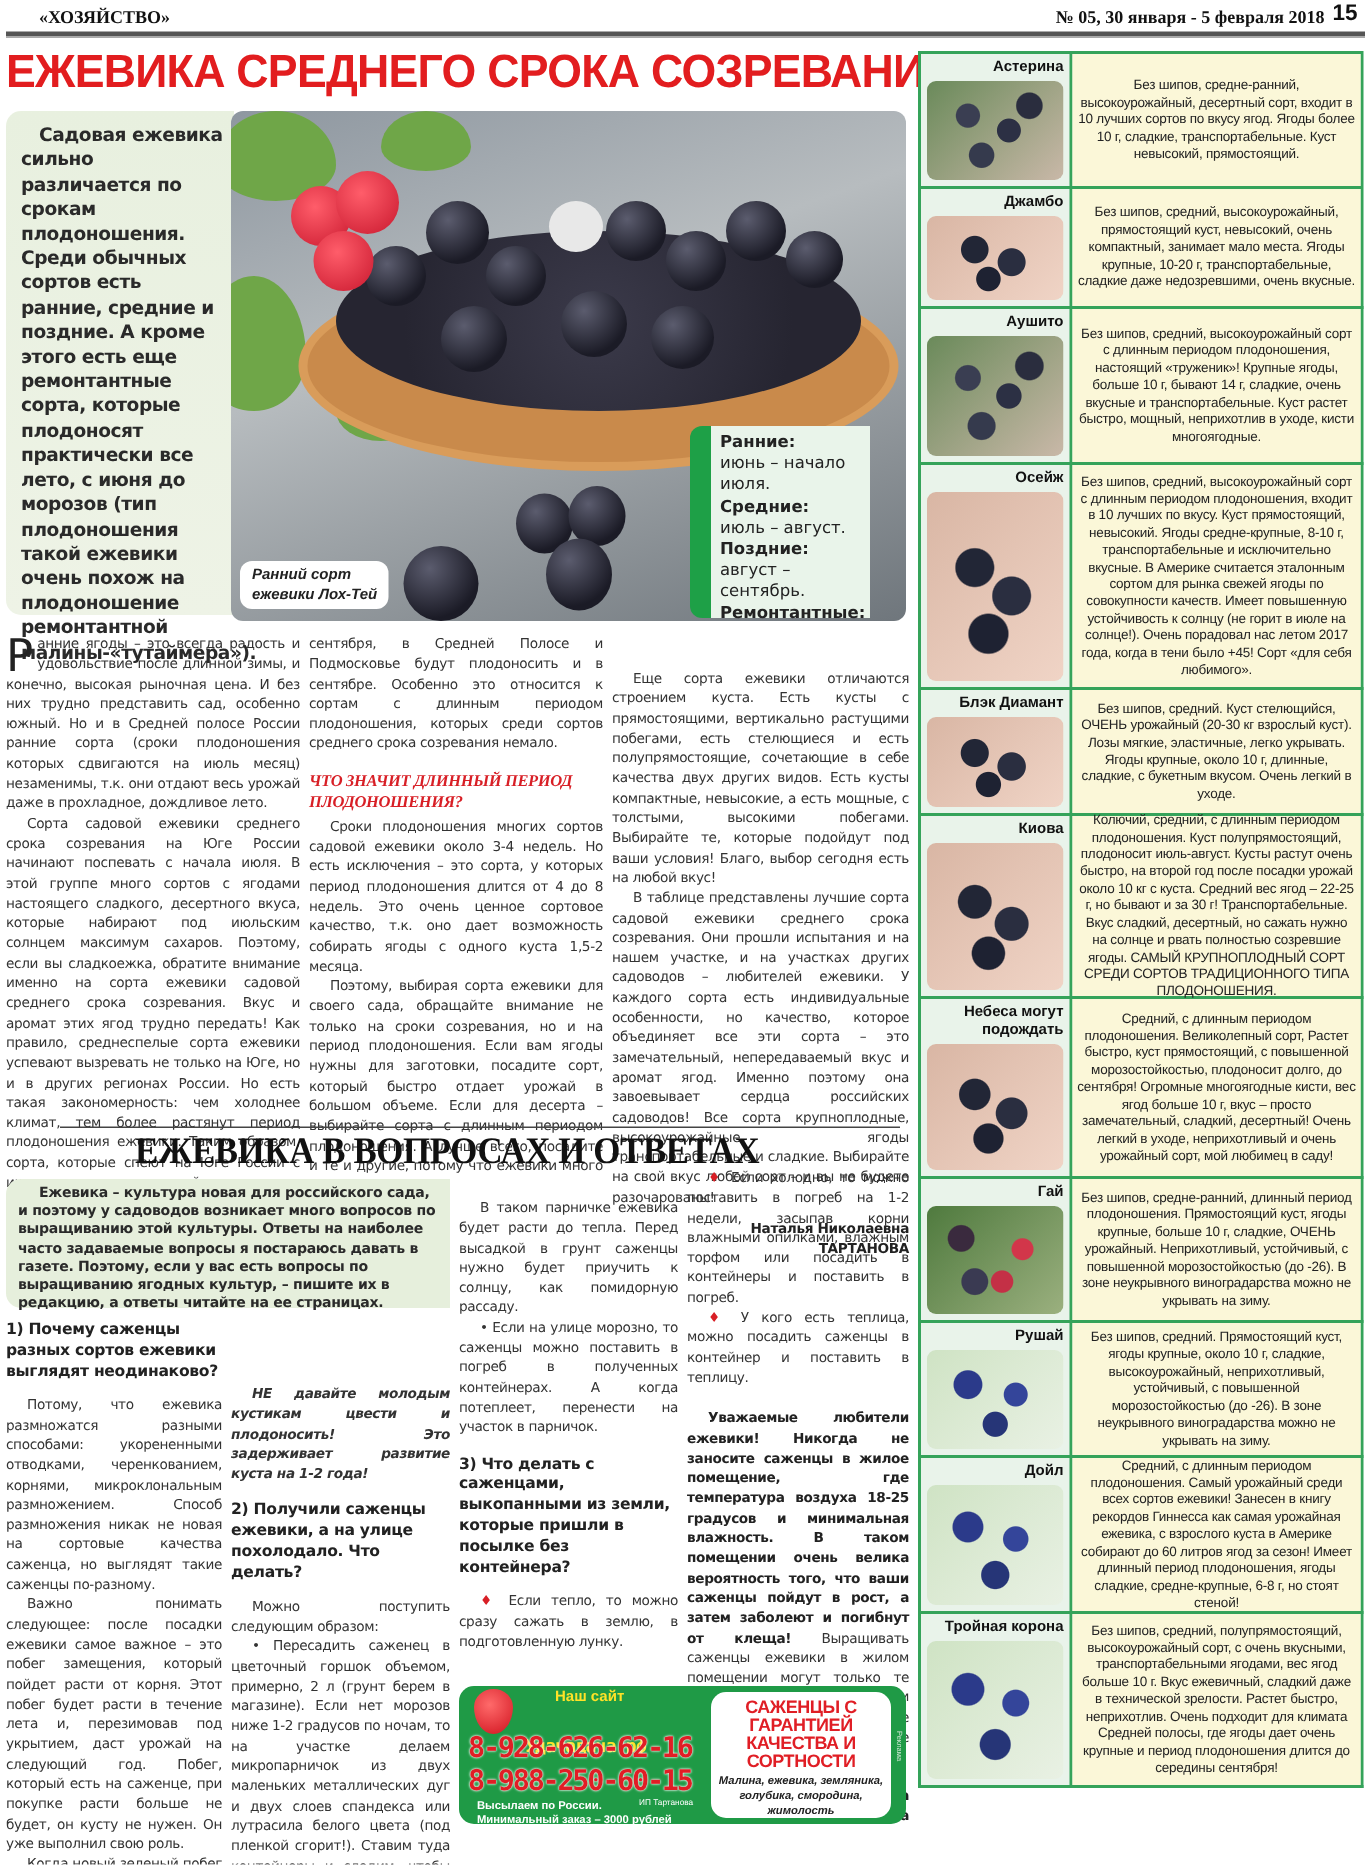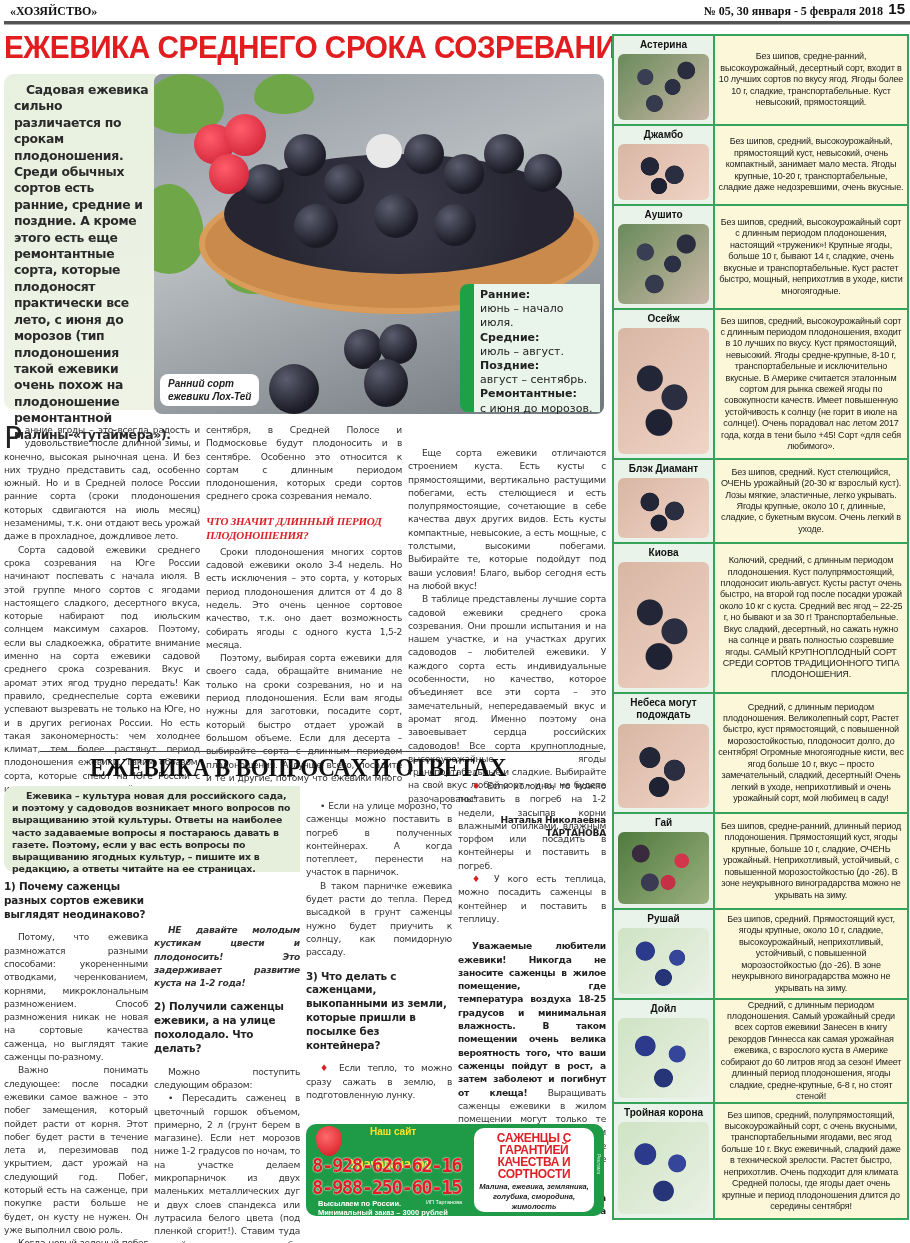--- a/index.html
+++ b/index.html
@@ -1,38 +1,38 @@
 <!DOCTYPE html>
 <html><head>
 <meta charset="utf-8">
 <style>
   * { box-sizing: border-box; margin: 0; padding: 0; }
   html, body { width: 910px; height: 1243px; background: #fff; overflow: hidden; }
   body { position: relative; font-family: "Liberation Sans", sans-serif; color: #222; }
 
   .masthead { position: absolute; left: 10px; top: 2px; width: 895px; height: 18px; font-family: "Liberation Serif", serif; font-size: 12px; font-weight: bold; color: #111; }
-  .masthead .pub { position: absolute; left: 0; top: 2px; font-family: Liberation Serif, serif; }
+  .masthead .pub { position: absolute; left: 16px; top: 2px; font-family: Liberation Serif, serif; }
   .masthead .issue { position: absolute; right: 22px; top: 2px; }
   .masthead .page { position: absolute; right: 0; top: -2px; font-size: 15px; font-family: "Liberation Sans", sans-serif; font-weight: bold; }
   .masthead-rule { position: absolute; left: 4px; top: 21px; width: 906px; height: 4px; background: #555; border-bottom: 1px solid #aaa; }
 
   .main-title { position: absolute; left: 4px; top: 30px; width: 604px; font-family: "Liberation Sans", sans-serif; font-weight: bold; font-size: 31px; letter-spacing: -0.5px; color: #e21d1f; transform: scaleX(0.96); transform-origin: left; white-space: nowrap; line-height: 36px; }
 
   .lead-box { position: absolute; left: 4px; top: 74px; width: 152px; height: 336px; background: linear-gradient(180deg, #e8f0df 0%, #eef3e6 100%); border-radius: 10px 0 0 10px; padding: 8px 4px 4px 10px; font-family: "DejaVu Sans", sans-serif; font-weight: bold; font-size: 12.4px; line-height: 16.4px; color: #2a2a2a; }
   .lead-box p { text-indent: 12px; letter-spacing: -0.3px; }
 
   .photo { position: absolute; left: 154px; top: 74px; width: 450px; height: 340px; border-radius: 8px; overflow: hidden; background: linear-gradient(160deg, #8e97a0 0%, #b7bcbf 40%, #6f767c 100%); }
   .photo .leaf { position: absolute; background: #6fa648; border-radius: 50% 50% 50% 50% / 60% 60% 40% 40%; }
   .photo .basket { position: absolute; left: 45px; top: 100px; width: 400px; height: 140px; border-radius: 50%; background: #c98a4b; border: 6px solid #d99c5a; }
   .photo .basket-in { position: absolute; left: 70px; top: 80px; width: 350px; height: 120px; border-radius: 50%; background: radial-gradient(circle, #3b3a4a 0%, #262531 70%); }
   .photo .rasp { position: absolute; border-radius: 50%; background: radial-gradient(circle at 40% 35%, #ff5d6a, #c9182e); }
   .photo .berry { position: absolute; border-radius: 50%; background: radial-gradient(circle at 35% 30%, #5b5c6e, #1b1b26 70%); }
   .photo .tag { position: absolute; left: 212px; top: 60px; width: 36px; height: 34px; border-radius: 50%; background: #e8e8e8; }
   .caption { position: absolute; left: 6px; top: 300px; background: #fff; border-radius: 8px; padding: 3px 8px; font-style: italic; font-weight: bold; font-size: 10px; line-height: 13px; color: #222; }
-  .seasons { position: absolute; left: 306px; top: 210px; width: 140px; height: 128px; background: #e9f4ea; border-left: 14px solid #1ea047; border-radius: 8px 0 0 8px; padding: 4px 6px; font-family: "DejaVu Sans", sans-serif; font-size: 11px; line-height: 14.2px; color: #222; }
+  .seasons { position: absolute; left: 306px; top: 210px; width: 120px; height: 128px; background: #e9f4ea; border-left: 14px solid #1ea047; border-radius: 8px 0 0 8px; padding: 4px 6px; font-family: "DejaVu Sans", sans-serif; font-size: 11px; line-height: 14.2px; color: #222; }
   .seasons b { font-weight: bold; display: block; }
 
   .col { position: absolute; font-family: "DejaVu Sans", sans-serif; font-size: 9.1px; line-height: 13.3px; color: #333; text-align: justify; letter-spacing: -0.25px; }
   .col p { text-indent: 14px; }
   .col p.noindent { text-indent: 0; }
   .dropcap { float: left; font-size: 30px; line-height: 24px; margin: 2px 3px 0 0; font-family: "DejaVu Sans", sans-serif; color: #222; }
   .sub-h { font-family: Liberation Serif, serif; font-style: italic; font-weight: bold; color: #d81f26; font-size: 11px; line-height: 14px; text-align: left; margin: 10px 0 4px; }
   .sign { text-align: right; font-weight: bold; color: #222; margin-top: 8px; }
 
   .rule { position: absolute; height: 2px; background: #444; }
@@ -54,21 +54,21 @@
   .ad .ship { position: absolute; left: 12px; top: 75px; font-size: 7.5px; font-weight: bold; color: #fff; line-height: 9px; }
   .ad .ip { position: absolute; left: 120px; top: 75px; font-size: 5.5px; color: #fff; }
   .ad .right { position: absolute; left: 168px; top: 4px; width: 120px; height: 84px; background: #fff; border-radius: 10px; text-align: center; }
   .ad .right .head { font-size: 12px; font-weight: bold; color: #e01e25; line-height: 12px; margin-top: 4px; letter-spacing: -0.3px; }
   .ad .right .list { font-size: 7.5px; font-style: italic; font-weight: bold; color: #222; line-height: 10px; margin-top: 2px; }
   .ad .side { position: absolute; right: 2px; top: 30px; font-size: 5px; color: #cfe8d4; writing-mode: vertical-rl; }
 
   .varieties { position: absolute; left: 612px; top: 34px; width: 297px; border-collapse: collapse; }
   .variety { display: flex; border: 2px solid #35a35a; border-top: none; }
   .variety:first-child { border-top: 2px solid #35a35a; }
-  .variety .name-cell { width: 101px; background: #e9f3ea; border-right: 2px solid #35a35a; padding: 2px 4px 4px; text-align: center; display: flex; flex-direction: column; }
+  .variety .name-cell { width: 101px; background: #e9f3ea; border-right: 2px solid #35a35a; padding: 2px 4px 4px; text-align: right; display: flex; flex-direction: column; }
   .variety .name { font-size: 10px; font-weight: bold; color: #111; line-height: 12px; margin: 1px 0 3px; }
   .variety .thumb { flex: 1; border-radius: 6px; background: radial-gradient(circle at 30% 35%, #3a3e52 0 10%, transparent 11%), radial-gradient(circle at 60% 50%, #2c3044 0 12%, transparent 13%), radial-gradient(circle at 40% 75%, #353a4d 0 11%, transparent 12%), radial-gradient(circle at 75% 25%, #2a2d3e 0 10%, transparent 11%), linear-gradient(135deg, #6a8a5a, #c9b8a8); }
   .variety .thumb.hand { background: radial-gradient(circle at 35% 40%, #222636 0 13%, transparent 14%), radial-gradient(circle at 62% 55%, #2a2e40 0 14%, transparent 15%), radial-gradient(circle at 45% 75%, #1e2232 0 12%, transparent 13%), linear-gradient(135deg, #d9b6a4, #f0d4c6); }
   .variety .thumb.red { background: radial-gradient(circle at 25% 30%, #3a2a3e 0 10%, transparent 11%), radial-gradient(circle at 70% 40%, #d2364a 0 9%, transparent 10%), radial-gradient(circle at 55% 70%, #c43046 0 10%, transparent 11%), radial-gradient(circle at 35% 70%, #3a3a52 0 11%, transparent 12%), linear-gradient(135deg, #4f7a3e, #9bb07f); }
   .variety .thumb.blue { background: radial-gradient(circle at 30% 35%, #2b3a8a 0 12%, transparent 13%), radial-gradient(circle at 65% 45%, #34459a 0 11%, transparent 12%), radial-gradient(circle at 50% 75%, #263577 0 12%, transparent 13%), linear-gradient(135deg, #cfe3c4, #e9f1e4); }
   .variety .desc { flex: 1; background: #fbf7d8; font-size: 9px; line-height: 11.4px; color: #222; text-align: center; padding: 3px 3px; display: flex; align-items: center; justify-content: center; letter-spacing: -0.15px; }
 </style>
 </head>
 <body>
 
@@ -158,22 +158,22 @@
   <p>Важно понимать следующее: после посадки ежевики самое важное – это побег замещения, который пойдет расти от корня. Этот побег будет расти в течение лета и, перезимовав под укрытием, даст урожай на следующий год. Побег, который есть на саженце, при покупке расти больше не будет, он кусту не нужен. Он уже выполнил свою роль.</p>
   <p>Когда новый зеленый побег замещения, появившийся от корня, вырастет на 20-30 см, прошлогодние побеги лучше всего вырезать до уровня земли.</p>
 </div>
 <div class="col" style="left:154px;top:880px;width:146px;">
   <p class="em-red" style="margin-top:44px;">НЕ давайте молодым кустикам цвести и плодоносить! Это задерживает развитие куста на 1-2 года!</p>
   <div class="q-head" style="margin-top:10px;">2) Получили саженцы ежевики, а на улице похолодало. Что делать?</div>
   <p>Можно поступить следующим образом:</p>
   <p>• Пересадить саженец в цветочный горшок объемом, примерно, 2 л (грунт берем в магазине). Если нет морозов ниже 1-2 градусов по ночам, то на участке делаем микропарничок из двух маленьких металлических дуг и двух слоев спандекса или лутрасила белого цвета (под пленкой сгорит!). Ставим туда контейнеры и следим, чтобы почва в них не пересыхала. ЗАЛИВАТЬ НЕЛЬЗЯ! ПОЧВА ДОЛЖНА БЫТЬ ВЛАЖНАЯ, НО НЕ МОКРАЯ!</p>
 </div>
 <div class="col" style="left:306px;top:800px;width:146px;">
+  <p>В таком парничке ежевика будет расти до тепла. Перед высадкой в грунт саженцы нужно будет приучить к солнцу, как помидорную рассаду.</p>
   <p>• Если на улице морозно, то саженцы можно поставить в погреб в полученных контейнерах. А когда потеплеет, перенести на участок в парничок.</p>
-  <p>В таком парничке ежевика будет расти до тепла. Перед высадкой в грунт саженцы нужно будет приучить к солнцу, как помидорную рассаду.</p>
   <div class="q-head" style="margin-top:10px;">3) Что делать с саженцами, выкопанными из земли, которые пришли в посылке без контейнера?</div>
   <p><span class="bullet-red">♦ </span><span>Если тепло, то можно сразу сажать в землю, в подготовленную лунку.</span></p>
 </div>
 <div class="col" style="left:458px;top:780px;width:148px;">
   <p><span class="bullet-red">♦ </span><span>Если холодно, то можно поставить в погреб на 1-2 недели, засыпав корни влажными опилками, влажным торфом или посадить в контейнеры и поставить в погреб.</span></p>
   <p><span class="bullet-red">♦ </span><span>У кого есть теплица, можно посадить саженцы в контейнер и поставить в теплицу.</span></p>
   <p style="margin-top:14px;"><span class="strong">Уважаемые любители ежевики! Никогда не заносите саженцы в жилое помещение, где температура воздуха 18-25 градусов и минимальная влажность. В таком помещении очень велика вероятность того, что ваши саженцы пойдут в рост, а затем заболеют и погибнут от клеща!</span><span> Выращивать саженцы ежевики в жилом помещении могут только те садоводы, которые знают и умеют это делать, но такие садоводы в наших советах не нуждаются.</span></p>
   <div class="sign" style="margin-top:12px;">
     <div>На вопросы отвечала</div>
     <div>Н. Н. Тартанова</div>
@@ -227,21 +227,21 @@
       </div>
     <div class="desc">Без шипов, средний, высокоурожайный сорт с длинным периодом плодоношения, входит в 10 лучших по вкусу. Куст прямостоящий, невысокий. Ягоды средне-крупные, 8-10 г, транспортабельные и исключительно вкусные. В Америке считается эталонным сортом для рынка свежей ягоды по совокупности качеств. Имеет повышенную устойчивость к солнцу (не горит в июле на солнце!). Очень порадовал нас летом 2017 года, когда в тени было +45! Сорт «для себя любимого».</div>
   </div>
   <div class="variety" style="height:84px">
     <div class="name-cell">
         <div class="name">Блэк Диамант</div>
         <div class="thumb hand"></div>
       </div>
     <div class="desc">Без шипов, средний. Куст стелющийся, ОЧЕНЬ урожайный (20-30 кг взрослый куст). Лозы мягкие, эластичные, легко укрывать. Ягоды крупные, около 10 г, длинные, сладкие, с букетным вкусом. Очень легкий в уходе.</div>
   </div>
-  <div class="variety" style="height:150px">
+  <div class="variety" style="height:122px">
     <div class="name-cell">
         <div class="name">Киова</div>
         <div class="thumb hand"></div>
       </div>
     <div class="desc">Колючий, средний, с длинным периодом плодоношения. Куст полупрямостоящий, плодоносит июль-август. Кусты растут очень быстро, на второй год после посадки урожай около 10 кг с куста. Средний вес ягод – 22-25 г, но бывают и за 30 г! Транспортабельные. Вкус сладкий, десертный, но сажать нужно на солнце и рвать полностью созревшие ягоды. САМЫЙ КРУПНОПЛОДНЫЙ СОРТ СРЕДИ СОРТОВ ТРАДИЦИОННОГО ТИПА ПЛОДОНОШЕНИЯ.</div>
   </div>
   <div class="variety" style="height:120px">
     <div class="name-cell">
         <div class="name">Небеса могут подождать</div>
         <div class="thumb hand"></div>

